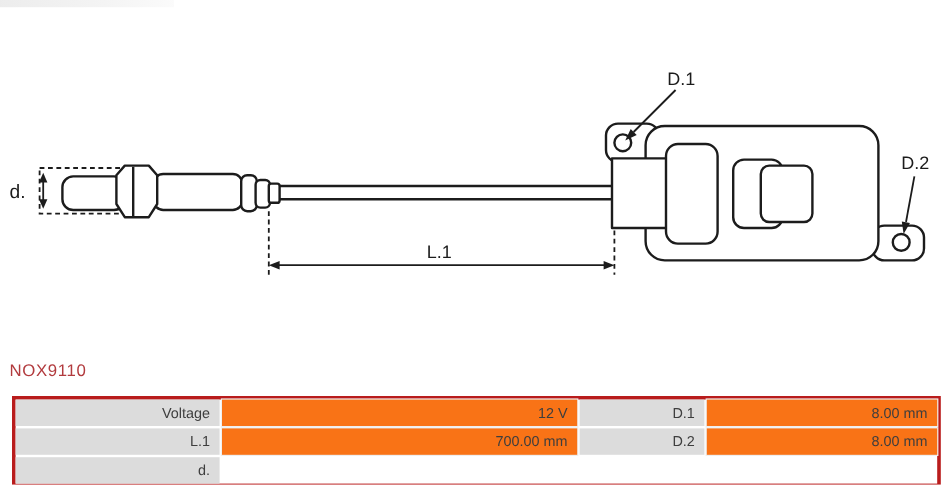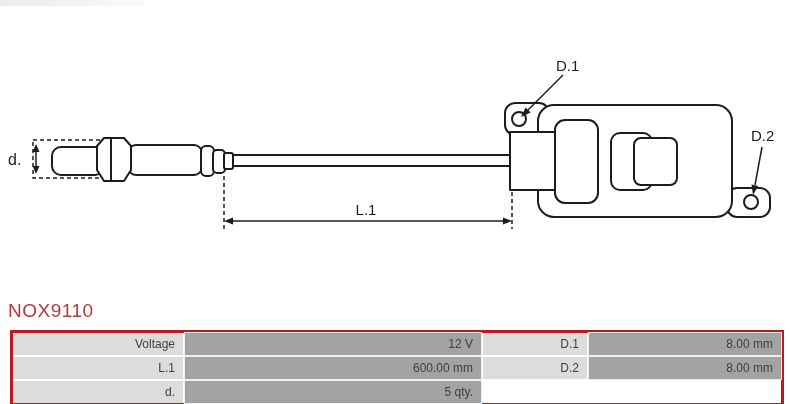--- a/index.html
+++ b/index.html
@@ -16,34 +16,34 @@
   .diagram-svg .ln   { fill:#ffffff; stroke:#1c1c1c; stroke-width:2; stroke-linejoin:round; }
   .diagram-svg .wire { fill:none; stroke:#1c1c1c; stroke-width:2; }
   .diagram-svg .dash { fill:none; stroke:#1c1c1c; stroke-width:1.5; stroke-dasharray:4 3; }
   .diagram-svg .dim  { fill:none; stroke:#1c1c1c; stroke-width:1.5; }
   .diagram-svg .ah   { fill:#1c1c1c; stroke:none; }
   .diagram-svg text  { fill:#1c1c1c; font-family:"Liberation Sans", sans-serif; font-size:15px; }
   .diagram-svg text.dlab { font-size:16px; }
 
   .part-number {
     position:absolute; left:8px; top:300px;
-    font-size:19px; letter-spacing:.5px; color:#b23b3e;
+    font-size:14px; letter-spacing:.5px; color:#b23b3e;
   }
 
   .spec-table {
     position:absolute; left:10px; top:330px; width:768px;
     display:grid; grid-template-columns:170px 296px 104px 1fr; gap:2px;
     border:3px solid #b91c1c; background:#ffffff;
   }
   .cell {
     height:22px; line-height:22px; font-size:12px; color:#3e3e3e;
     text-align:right; padding-right:8px; box-sizing:border-box; overflow:hidden;
   }
   .cell.label { background:#dcdcdc; }
-  .cell.value { background:#a3a3a3; box-shadow:0 0 0 1px #efefef; }
+  .cell.value { background:#f97316; box-shadow:0 0 0 1px #efefef; }
 </style>
 </head>
 <body>
 
 <div class="screen">
 
   <div class="watermark-artifact"></div>
 
   <svg class="diagram-svg" width="790" height="290" viewBox="0 0 790 290">
 
@@ -92,21 +92,20 @@
 
   <div class="part-number">NOX9110</div>
 
   <div class="spec-table">
     <div class="cell label">Voltage</div>
     <div class="cell value">12 V</div>
     <div class="cell label">D.1</div>
     <div class="cell value">8.00 mm</div>
 
     <div class="cell label">L.1</div>
-    <div class="cell value">600.00 mm</div>
+    <div class="cell value">700.00 mm</div>
     <div class="cell label">D.2</div>
     <div class="cell value">8.00 mm</div>
 
     <div class="cell label">d.</div>
-    <div class="cell value">5 qty.</div>
   </div>
 
 </div>
 
 </body></html>

